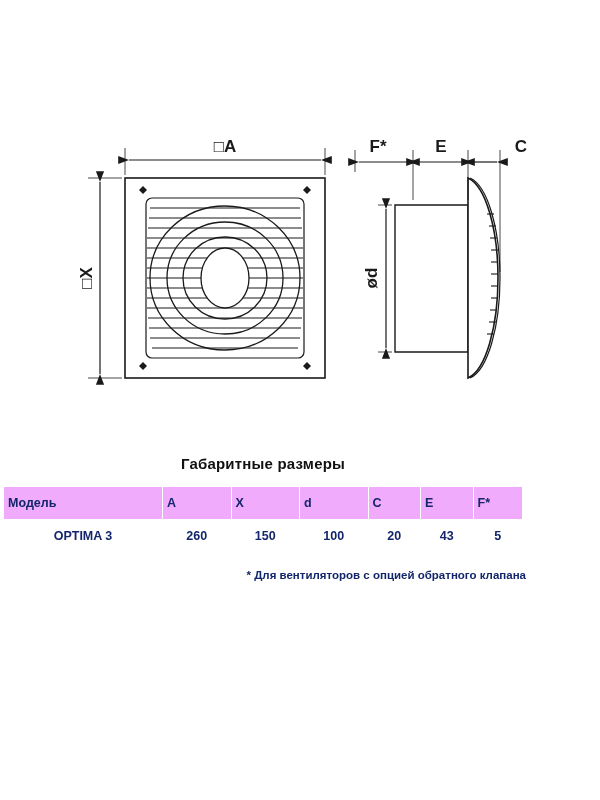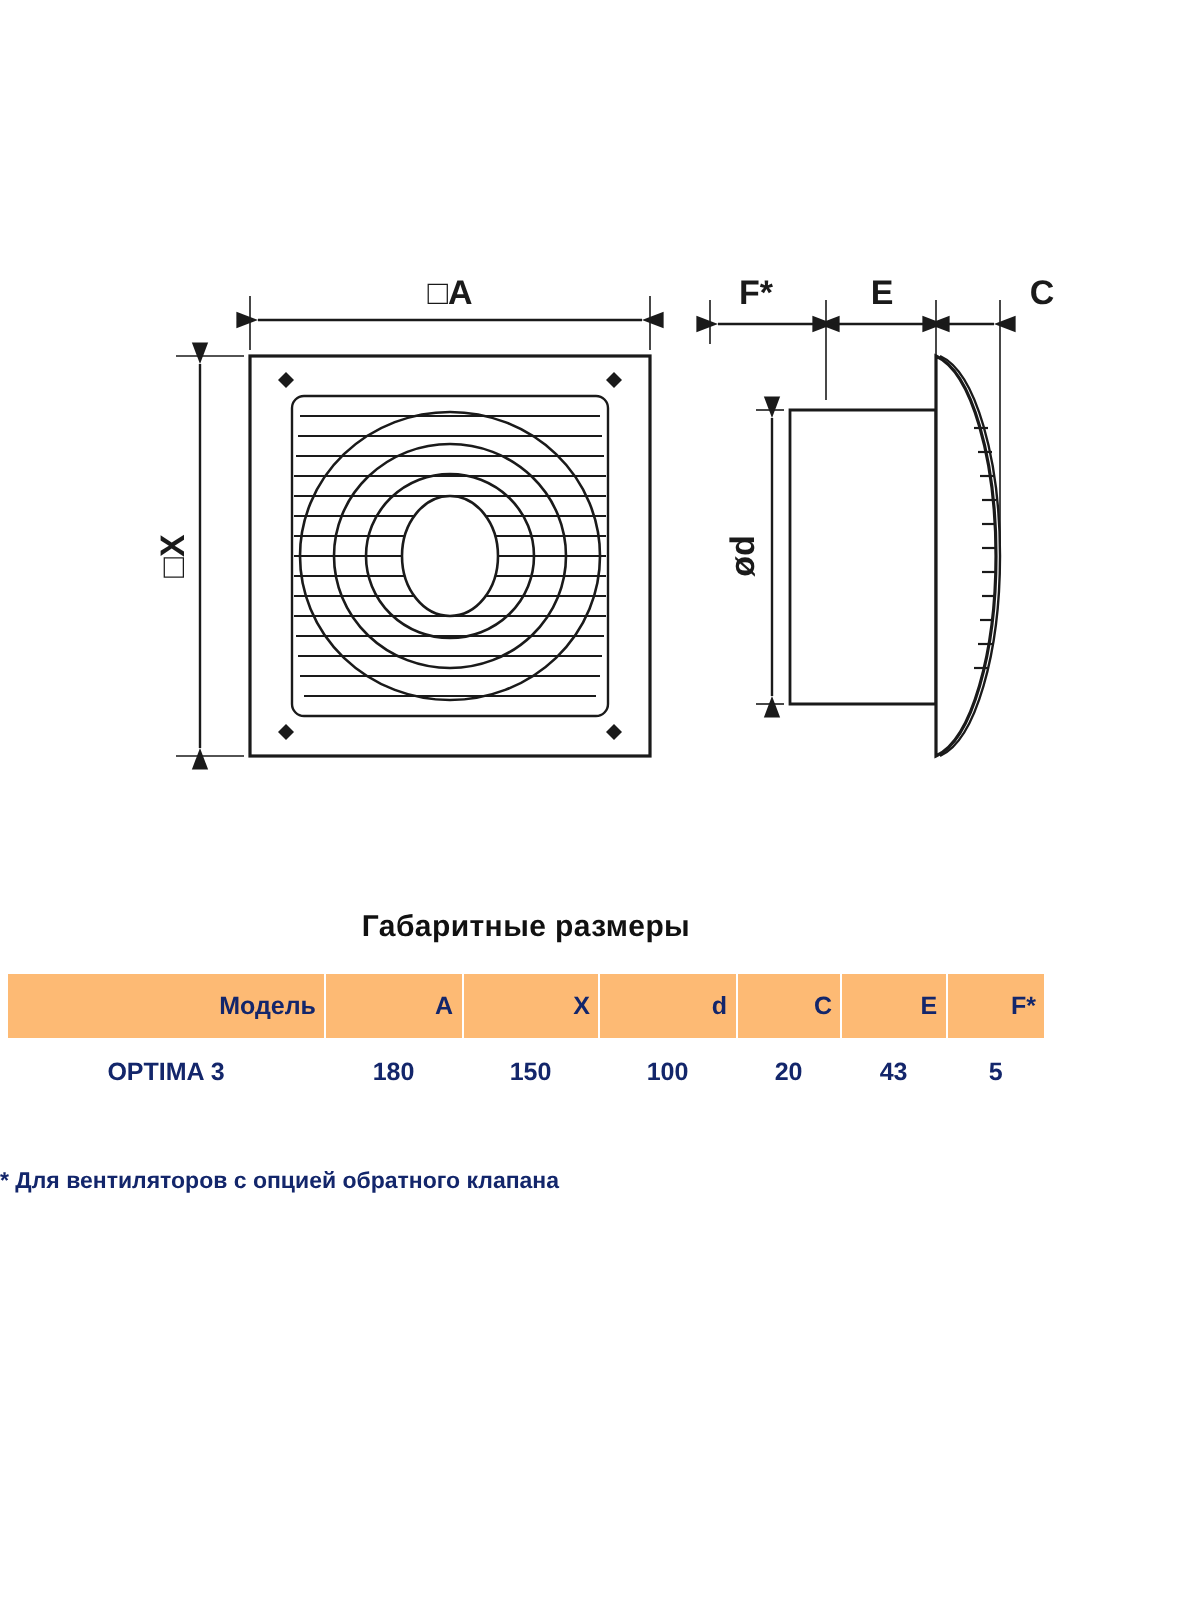--- a/index.html
+++ b/index.html
@@ -41,26 +41,26 @@
     margin-bottom: 14px;
     letter-spacing: 0.2px;
   }
   table.dims {
     border-collapse: collapse;
     width: 520px;
     margin: 0 auto;
     font-size: 12.5px;
   }
   table.dims thead th {
-    background: #fdba74;
+    background: #f0abfc;
     color: #13266b;
     font-weight: bold;
     padding: 9px 4px;
     border: 1px solid #ffffff;
-    text-align: right;
+    text-align: left;
     font-size: 12.5px;
   }
   table.dims tbody td {
     padding: 9px 4px;
     border: 1px solid #ffffff;
     text-align: center;
     color: #13266b;
     font-weight: bold;
     font-size: 12.5px;
   }
@@ -68,25 +68,25 @@
     background: #dfe5f3;
   }
   table.dims tbody tr.row-plain td {
     background: #ffffff;
   }
   table.dims tbody td.model-cell,
   table.dims thead th.model-head {
     width: 150px;
   }
   .footnote {
-    text-align: left;
+    text-align: right;
     font-size: 11.5px;
     font-weight: bold;
     color: #13266b;
-    margin-top: 32px;
+    margin-top: 16px;
   }
   svg text {
     font-family: "Liberation Sans", sans-serif;
     fill: #1a1a1a;
   }
   .lbl {
     font-size: 17px;
     font-weight: bold;
   }
 </style>
@@ -206,21 +206,21 @@
           <th>X</th>
           <th>d</th>
           <th>C</th>
           <th>E</th>
           <th>F*</th>
         </tr>
       </thead>
       <tbody>
         <tr class="row-plain">
           <td class="model-cell">OPTIMA 3</td>
-          <td>180</td>
+          <td>260</td>
           <td>150</td>
           <td>100</td>
           <td>20</td>
           <td>43</td>
           <td>5</td>
         </tr>
       </tbody>
     </table>
     <div class="footnote">* Для вентиляторов с опцией обратного клапана</div>
   </div>

